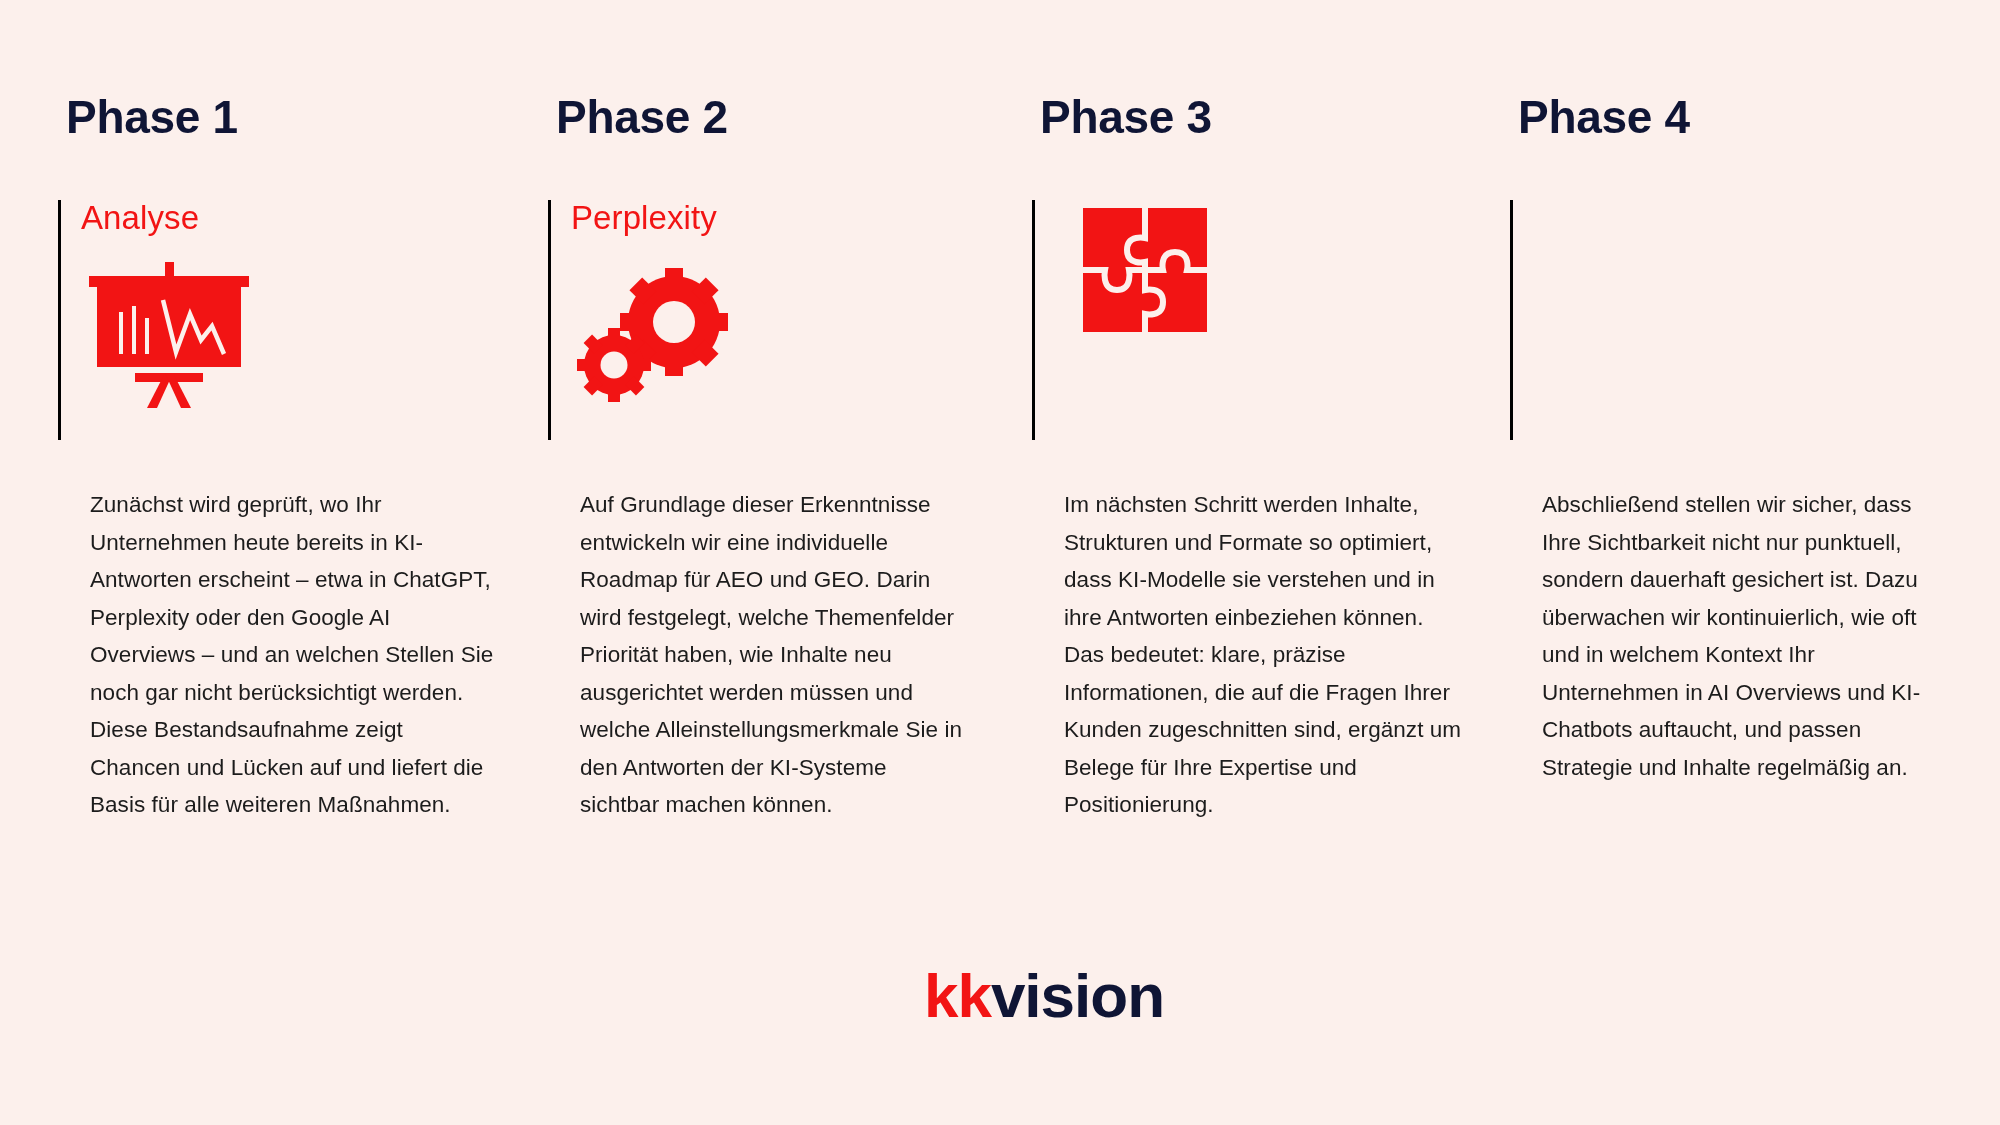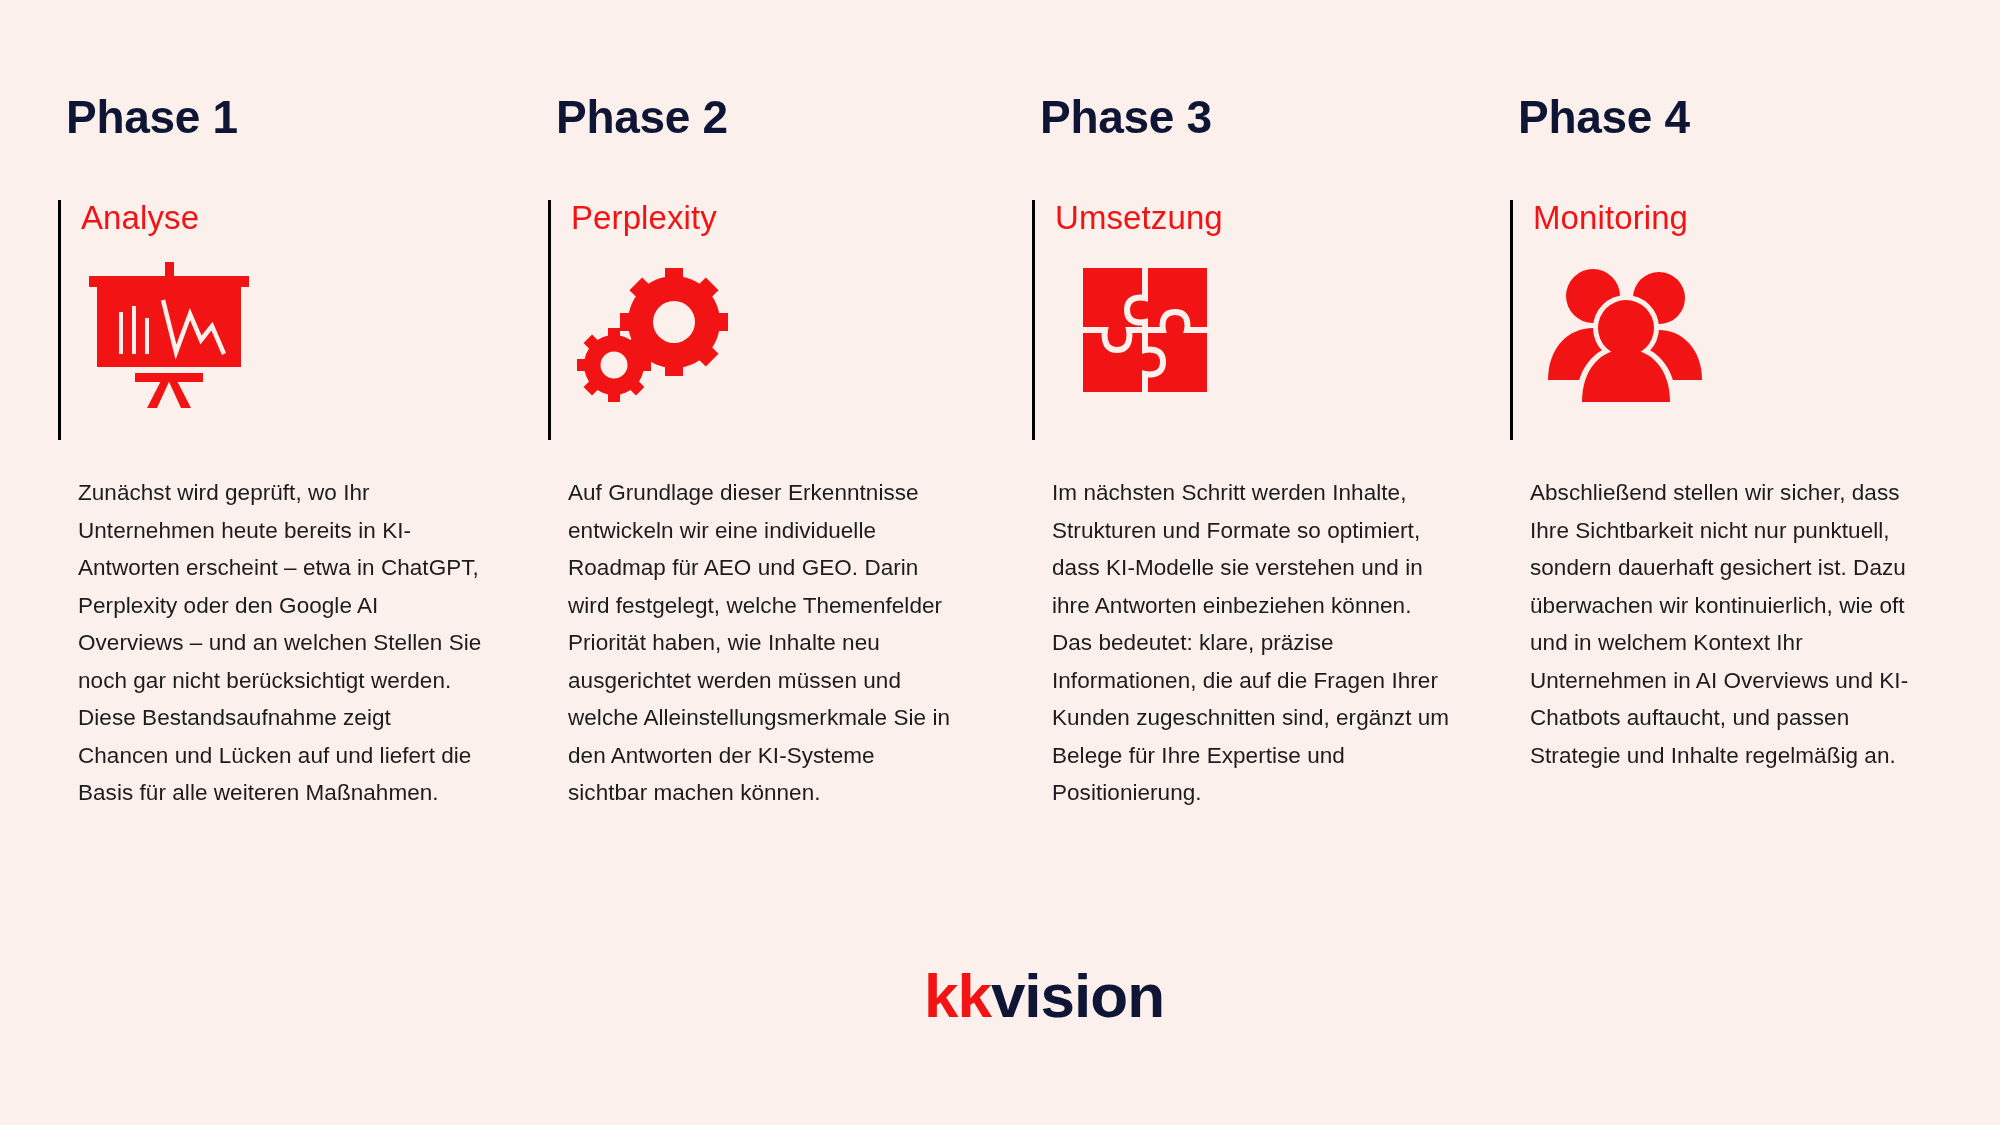--- a/index.html
+++ b/index.html
@@ -88,21 +88,21 @@
     margin-top: 24px;
     height: 150px;
     display: block;
   }
   .icon-wrap svg {
     display: block;
   }
 
   
   .desc {
-    margin: 0;
+    margin: 12px;
     padding-top: 6px;
     font-size: 22.5px;
     line-height: 37.5px;
     color: #1c1c1c;
     letter-spacing: 0.05px;
     max-width: 408px;
   }
   .col-1 .desc { max-width: 404px; }
   .col-2 .desc { max-width: 392px; }
   .col-3 .desc { max-width: 400px; }
@@ -215,21 +215,20 @@
       <div class="desc-wrap">
         <p class="desc">Auf Grundlage dieser Erkenntnisse entwickeln wir eine individuelle Roadmap für AEO und GEO. Darin wird festgelegt, welche Themenfelder Priorität haben, wie Inhalte neu ausgerichtet werden müssen und welche Alleinstellungsmerkmale Sie in den Antworten der KI-Systeme sichtbar machen können.</p>
       </div>
     </div>
 
     <div class="column col-3">
       <h2 class="phase-title">Phase 3</h2>
       <div class="col-body">
         <div class="divider"></div>
         <div class="card">
-          <h3 class="subtitle">Umsetzung</h3>
           <div class="icon-wrap">
             <svg width="180" height="150" viewBox="0 0 180 150" aria-hidden="true">
               <g transform="translate(30,8)">
 
                 <rect x="0" y="0" width="124" height="124" fill="#f21414"></rect>
 
                 <g fill="none" stroke="#fcf0ec" stroke-width="6" stroke-linecap="round">
 
                   <path d="M62,0 L62,30
                            C62,30 44,26 44,42
@@ -258,47 +257,20 @@
       </div>
       <div class="desc-wrap">
         <p class="desc">Im nächsten Schritt werden Inhalte, Strukturen und Formate so optimiert, dass KI-Modelle sie verstehen und in ihre Antworten einbeziehen können. Das bedeutet: klare, präzise Informationen, die auf die Fragen Ihrer Kunden zugeschnitten sind, ergänzt um Belege für Ihre Expertise und Positionierung.</p>
       </div>
     </div>
 
     <div class="column col-4">
       <h2 class="phase-title">Phase 4</h2>
       <div class="col-body">
         <div class="divider"></div>
-        <div class="card">
-          <h3 class="subtitle">Monitoring</h3>
-          <div class="icon-wrap">
-            <svg width="190" height="150" viewBox="0 0 190 150" aria-hidden="true">
-
-              <g fill="#f21414">
-                <circle cx="62" cy="36" r="27"></circle>
-                <path d="M17,120 C17,88 37,68 62,68 C87,68 107,88 107,120 Z"></path>
-              </g>
-
-              <g fill="#f21414">
-                <circle cx="128" cy="38" r="26"></circle>
-                <path d="M85,120 C85,90 104,70 128,70 C152,70 171,90 171,120 Z"></path>
-              </g>
-
-              <g fill="#fcf0ec">
-                <circle cx="95" cy="68" r="33"></circle>
-                <path d="M45,142 C45,106 67,84 95,84 C123,84 145,106 145,142 Z"></path>
-              </g>
-
-              <g fill="#f21414">
-                <circle cx="95" cy="68" r="28"></circle>
-                <path d="M51,142 C51,109 70,89 95,89 C120,89 139,109 139,142 Z"></path>
-              </g>
-            </svg>
-          </div>
-        </div>
       </div>
       <div class="desc-wrap">
         <p class="desc">Abschließend stellen wir sicher, dass Ihre Sichtbarkeit nicht nur punktuell, sondern dauerhaft gesichert ist. Dazu überwachen wir kontinuierlich, wie oft und in welchem Kontext Ihr Unternehmen in AI Overviews und KI-Chatbots auftaucht, und passen Strategie und Inhalte regelmäßig an.</p>
       </div>
     </div>
 
   </div>
 
   <div class="logo">
     <span class="kk">kk</span><span class="vision">vision</span>

